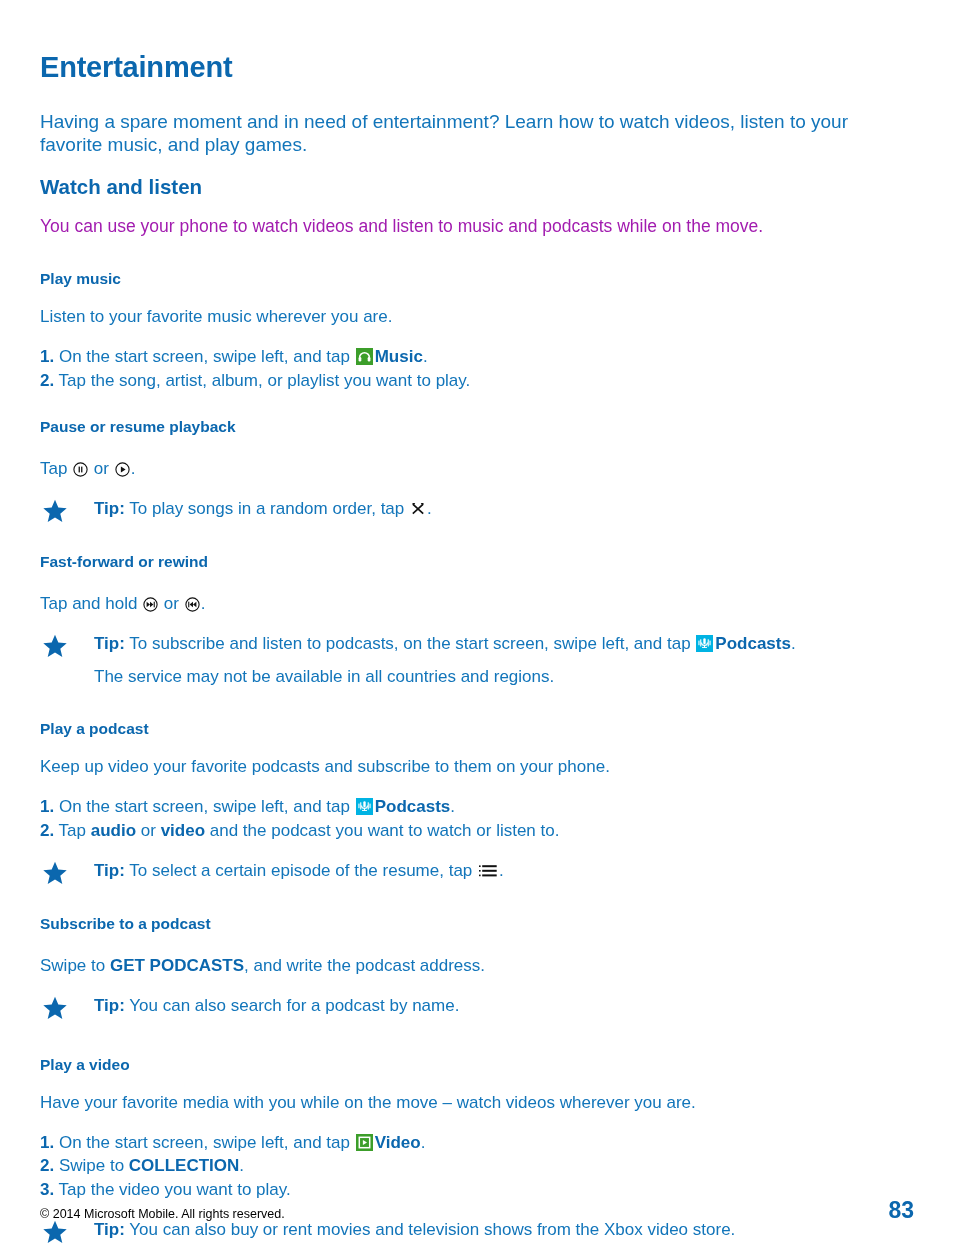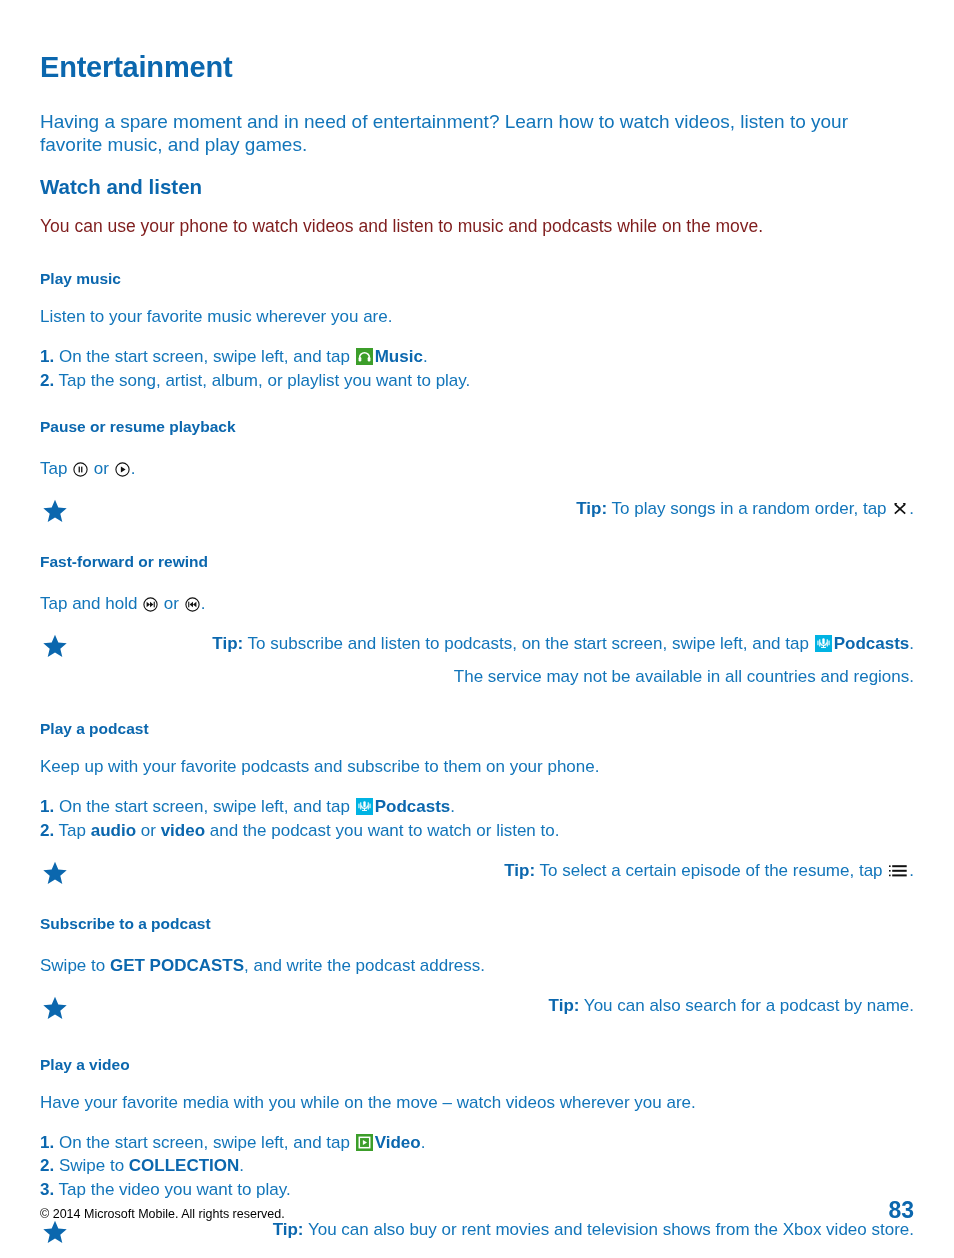--- a/index.html
+++ b/index.html
@@ -42,21 +42,21 @@
   }
   .h2 {
     font-size: 20.5px;
     font-weight: bold;
     color: #0b67ae;
     line-height: 1.15;
   }
   .lead {
     font-size: 17.5px;
     line-height: 23px;
-    color: #7f1d1d;
+    color: #a21caf;
     margin-top: 17px;
   }
   .h3 {
     font-size: 15.5px;
     font-weight: bold;
     color: #0b67ae;
     margin-top: 32px;
     line-height: 1.2;
   }
   .para {
@@ -88,21 +88,20 @@
   b, strong, .b {
     font-weight: bold;
     color: #0b67ae;
   }
 
   
   .tip {
     display: flex;
     align-items: flex-start;
     margin-top: 17px;
-    text-align: right;
   }
   .tip-star {
     flex: 0 0 auto;
     width: 26px;
     margin-right: 26px;
     margin-left: 2px;
     padding-top: 2px;
     line-height: 1;
   }
   .tip-body {
@@ -234,21 +233,21 @@
             <rect x="2.4" y="5.6" width="1.1" height="4.6" fill="#ffffff"></rect>
             <rect x="4.2" y="4.3" width="1.1" height="7.2" fill="#ffffff"></rect>
             <rect x="13.5" y="5.6" width="1.1" height="4.6" fill="#ffffff"></rect>
             <rect x="11.7" y="4.3" width="1.1" height="7.2" fill="#ffffff"></rect>
           </svg></span><b>Podcasts</b><span>.</span>
       <div class="second-line">The service may not be available in all countries and regions.</div>
     </span>
   </div>
 
   <h3 class="h3">Play a podcast</h3>
-  <p class="para">Keep up with your favorite podcasts and subscribe to them on your phone.</p>
+  <p class="para">Keep up video your favorite podcasts and subscribe to them on your phone.</p>
 
   <div class="steps">
     <div>
       <span class="num">1.</span><span> On the start screen, swipe left, and tap </span><span class="tile"><svg width="17" height="17" viewBox="0 0 17 17">
             <rect width="17" height="17" fill="#00b3e3"></rect>
             <rect x="7.3" y="3.3" width="2.4" height="6.0" rx="1.2" fill="#ffffff"></rect>
             <path d="M5.5 7.4a3 3 0 0 0 6 0" fill="none" stroke="#ffffff" stroke-width="1.1"></path>
             <rect x="8.0" y="10.2" width="1.0" height="2.6" fill="#ffffff"></rect>
             <rect x="6.0" y="11.9" width="5.0" height="1.0" fill="#ffffff"></rect>
             <rect x="2.4" y="5.6" width="1.1" height="4.6" fill="#ffffff"></rect>

